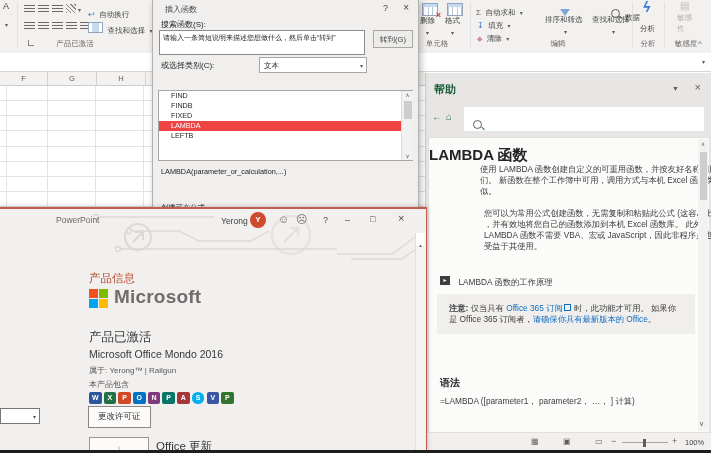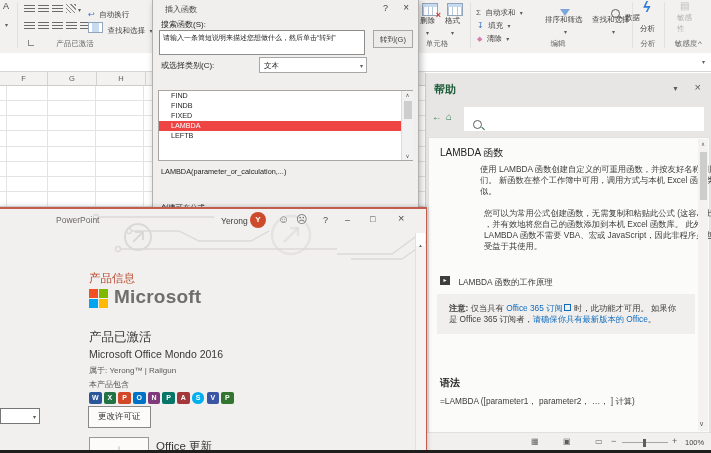--- a/index.html
+++ b/index.html
@@ -215,21 +215,21 @@
     <div class="abs help-title">帮助</div>
     <span class="abs" style="right:32px;top:12px;font-size:7px;color:#5f5d5b;">▼</span>
     <span class="abs" style="right:10px;top:8px;font-size:11px;color:#5f5d5b;">×</span>
     <span class="abs hnav" style="left:6px;top:38px;">←</span>
     <span class="abs hnav" style="left:20px;top:38px;">⌂</span>
     <div class="abs hsearch">
       <span class="ic-mag green abs" style="left:9px;top:8px;"></span>
     </div>
 
     <div class="abs hcard">
-      <div class="abs" style="left:11px;top:8px;font-size:10px;font-weight:normal;color:#242424;">LAMBDA 函数</div>
+      <div class="abs" style="left:0;top:8px;font-size:15px;font-weight:bold;color:#242424;">LAMBDA 函数</div>
       <div class="abs htext" style="left:11px;top:26px;margin-left:40px;">使用 LAMBDA 函数创建自定义的可重用函数，并按友好名称调用它们。 新函数在整个工作簿中可用，调用方式与本机 Excel 函数类似。</div>
       <div class="abs htext" style="left:11px;top:70px;margin-left:44px;">您可以为常用公式创建函数，无需复制和粘贴此公式 (这容易出错的) ，并有效地将您自己的函数添加到本机 Excel 函数库。 此外，LAMBDA 函数不需要 VBA、宏或 JavaScript，因此非程序员也可以受益于其使用。</div>
       <div class="abs" style="left:11px;top:133px;">
         <span class="ic-video">▸</span>
         <span class="htext" style="margin-left:4px;">LAMBDA 函数的工作原理</span>
       </div>
       <div class="abs htext notebox">
         <span style="font-weight:bold;">注意:</span><span> 仅当具有 </span><span class="hlink">Office 365 订阅</span><span class="extbox"></span><span> 时，此功能才可用。 如果你是 Office 365 订阅者，</span><span class="hlink">请确保你具有最新版本的 Office</span><span>。</span>
       </div>
       <div class="abs" style="left:11px;top:238px;font-size:10px;font-weight:bold;color:#242424;">语法</div>

